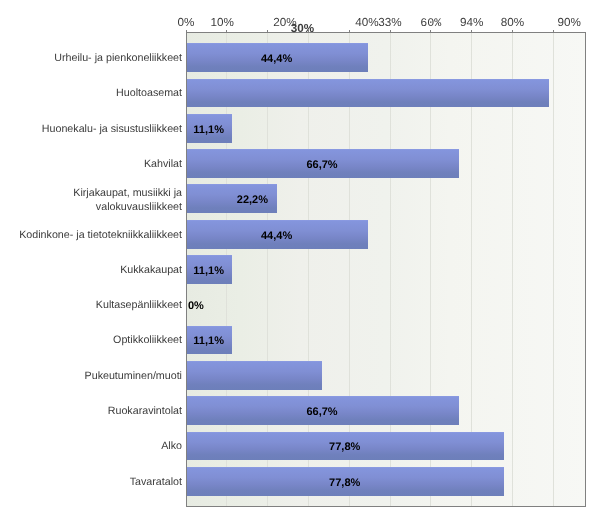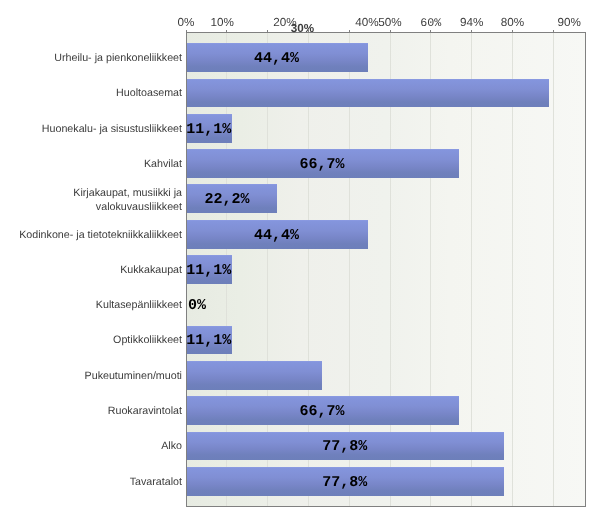--- a/index.html
+++ b/index.html
@@ -20,22 +20,22 @@
 
   .axis-line{position:absolute;background:#808080;}
   .tick{position:absolute;width:1px;height:2px;background:#808080;}
 
   .tick-label{position:absolute;text-align:center;color:#3c3c3c;white-space:nowrap;
               font-size:11.7px;line-height:12px;}
 
   .bar{position:absolute;background:linear-gradient(to bottom,
         #8d9ce3 0%, #8495dd 4%, #808fd4 36%, #7886c8 61%, #6f80bc 82%, #6d7fba 100%);}
 
-  .bar-label{position:absolute;font-weight:bold;font-size:15px;line-height:14px;
-             height:14px;color:#000000;white-space:nowrap;font-family:Liberation Mono, monospace;}
+  .bar-label{position:absolute;font-weight:bold;font-size:11px;line-height:14px;
+             height:14px;color:#000000;white-space:nowrap;}
 
   .cat-label{position:absolute;text-align:right;color:#3c3c3c;white-space:pre-line;
              font-size:10.7px;line-height:14px;}
 </style>
 </head>
 <body>
 
 <div id="chart">
   <div id="plot">
     <div id="plot-bg"></div>
@@ -57,42 +57,42 @@
     <div class="tick-label" style="left: 146px; width: 80px; top: 17px;">0%</div>
     <div class="tick" style="left: 226.4px; top: 30px;"></div>
     <div class="tick-label" style="left: 186.8px; width: 71px; top: 17px;">10%</div>
     <div class="tick" style="left: 267.2px; top: 30px;"></div>
     <div class="tick-label" style="left: 245px; width: 80px; top: 17px;">20%</div>
     <div class="tick" style="left: 308px; top: 30px;"></div>
     <div class="tick-label" style="left: 268.4px; width: 68px; top: 23px; font-weight: bold;">30%</div>
     <div class="tick" style="left: 348.8px; top: 30px;"></div>
     <div class="tick-label" style="left: 327px; width: 80px; top: 17px;">40%</div>
     <div class="tick" style="left: 389.6px; top: 30px;"></div>
-    <div class="tick-label" style="left: 350px; width: 80px; top: 17px;">50%</div>
+    <div class="tick-label" style="left: 350px; width: 80px; top: 17px;">33%</div>
     <div class="tick" style="left: 430.4px; top: 30px;"></div>
     <div class="tick-label" style="left: 390.8px; width: 80px; top: 17px; font-family: Liberation Mono, monospace;">60%</div>
     <div class="tick" style="left: 471.2px; top: 30px;"></div>
     <div class="tick-label" style="left: 431.6px; width: 80px; top: 17px;">94%</div>
     <div class="tick" style="left: 512px; top: 30px;"></div>
     <div class="tick-label" style="left: 472.4px; width: 80px; top: 17px;">80%</div>
     <div class="tick" style="left: 552.8px; top: 30px;"></div>
     <div class="tick-label" style="left: 513.2px; width: 80px; top: 17px; margin-left: 16px;">90%</div>
     <div class="bar" style="left: 186.6px; top: 43.33px; width: 181.152px; height: 28.75px;"></div>
     <div class="bar-label" style="top: 52.105px; left: 186px; width: 181.152px; text-align: center;">44,4%</div>
     <div class="cat-label" style="right: 418px; width: 220px; top: 51.105px;">Urheilu- ja pienkoneliikkeet</div>
     <div class="bar" style="left: 186.6px; top: 78.62px; width: 362.712px; height: 28.75px;"></div>
     <div class="cat-label" style="right: 418px; width: 220px; top: 86.395px;">Huoltoasemat</div>
     <div class="bar" style="left: 186.6px; top: 113.91px; width: 45.288px; height: 28.75px;"></div>
     <div class="bar-label" style="top: 122.685px; left: 186px; width: 45.288px; text-align: center;">11,1%</div>
     <div class="cat-label" style="right: 418px; width: 220px; top: 121.685px;">Huonekalu- ja sisustusliikkeet</div>
     <div class="bar" style="left: 186.6px; top: 149.2px; width: 272.136px; height: 28.75px;"></div>
     <div class="bar-label" style="top: 157.975px; left: 186px; width: 272.136px; text-align: center;">66,7%</div>
     <div class="cat-label" style="right: 418px; width: 220px; top: 156.975px;">Kahvilat</div>
     <div class="bar" style="left: 186.6px; top: 184.49px; width: 90.576px; height: 28.75px;"></div>
-    <div class="bar-label" style="top: 193.265px; left: 186px; width: 82px; text-align: center;">22,2%</div>
+    <div class="bar-label" style="top: 193.265px; left: 186px; width: 82px; text-align: right;">22,2%</div>
     <div class="cat-label" style="right: 418px; width: 220px; top: 185.765px;">Kirjakaupat, musiikki ja
 valokuvausliikkeet</div>
     <div class="bar" style="left: 186.6px; top: 219.78px; width: 181.152px; height: 28.75px;"></div>
     <div class="bar-label" style="top: 228.555px; left: 186px; width: 181.152px; text-align: center;">44,4%</div>
     <div class="cat-label" style="right: 418px; width: 220px; top: 227.555px;">Kodinkone- ja tietotekniikkaliikkeet</div>
     <div class="bar" style="left: 186.6px; top: 255.07px; width: 45.288px; height: 28.75px;"></div>
     <div class="bar-label" style="top: 263.845px; left: 186px; width: 45.288px; text-align: center;">11,1%</div>
     <div class="cat-label" style="right: 418px; width: 220px; top: 262.845px;">Kukkakaupat</div>
     <div class="bar-label" style="top: 299.135px; left: 188px;">0%</div>
     <div class="cat-label" style="right: 418px; width: 220px; top: 298.135px;">Kultasepänliikkeet</div>

